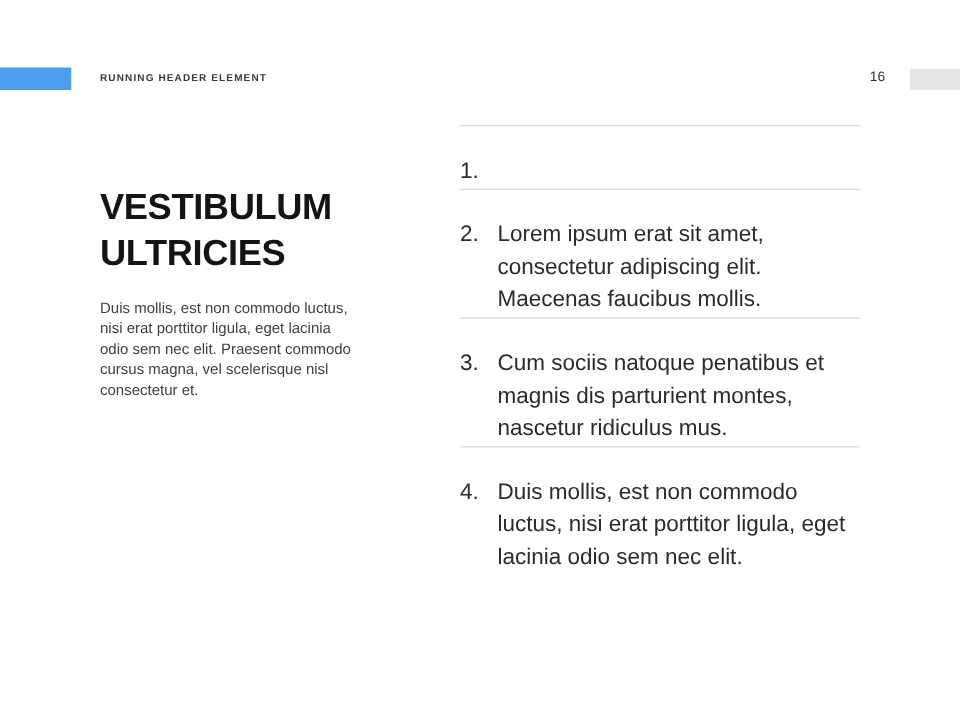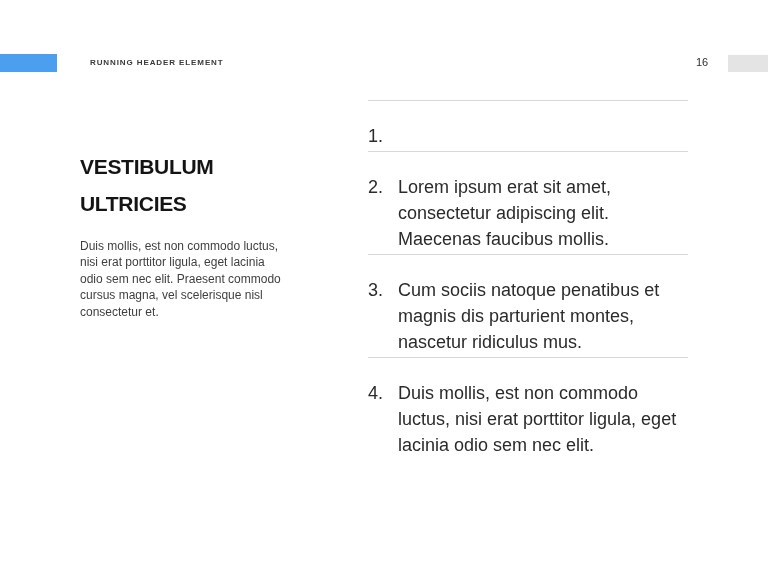--- a/index.html
+++ b/index.html
@@ -16,21 +16,21 @@
   
   .accent-bar {
     position: absolute;
     left: 0;
     top: 54px;
     width: 57px;
     height: 18px;
   }
   .running-header {
     position: absolute;
-    left: 90px;
+    left: 80px;
     top: 58px;
     font-size: 8px;
     font-weight: bold;
     letter-spacing: 0.9px;
     color: #3a3a3a;
     text-transform: uppercase;
     white-space: nowrap;
   }
   .page-number {
     position: absolute;
@@ -51,21 +51,21 @@
 
   
   .intro {
     position: absolute;
     left: 80px;
     top: 148px;
     width: 235px;
   }
   .intro-title {
     margin: 0;
-    font-size: 21px;
+    font-size: 29px;
     line-height: 37px;
     font-weight: bold;
     letter-spacing: -0.3px;
     color: #141414;
     text-transform: uppercase;
   }
   .intro-body {
     margin: 16px 0 0 0;
     width: 206px;
     font-size: 12px;

